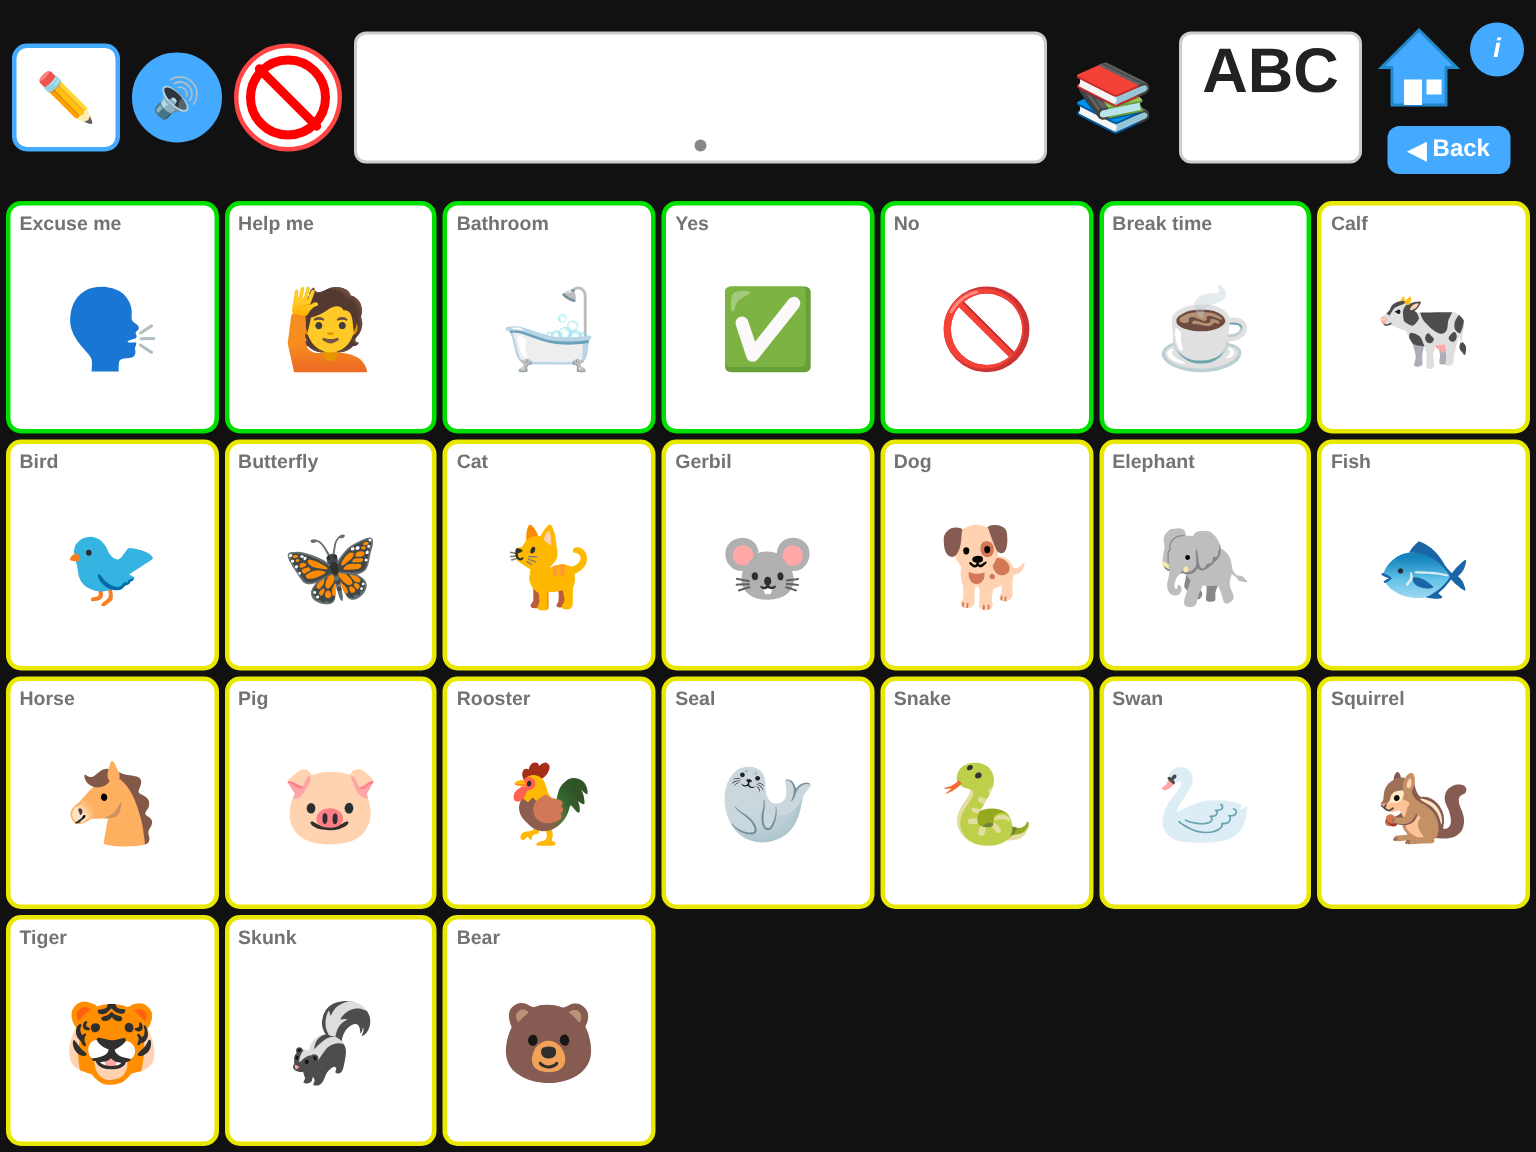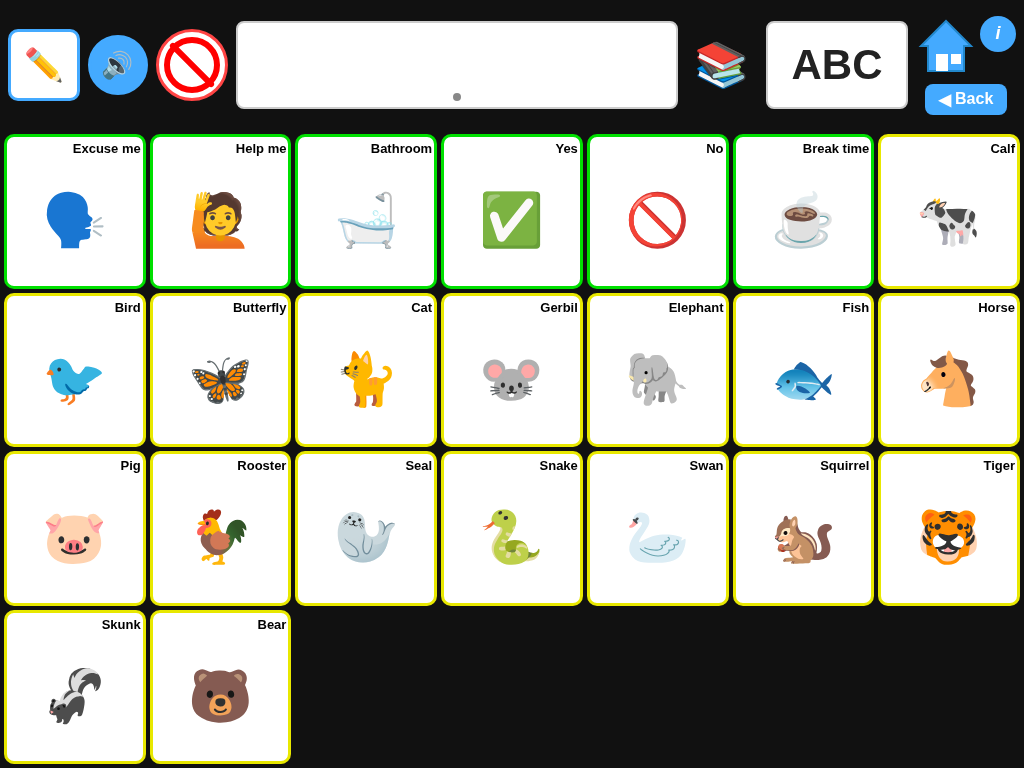--- a/index.html
+++ b/index.html
@@ -58,26 +58,26 @@
     .books-btn {
       width: 72px; height: 72px;
       border: none;
       background: transparent;
       display: flex;
       align-items: center;
       justify-content: center;
       cursor: pointer;
     }
     .abc-display {
-      width: 142px; height: 88px;
+      width: 122px; height: 88px;
       background: white;
       border-radius: 8px;
       border: 2px solid #ccc;
       display: flex;
-      align-items: center;
+      align-items: flex-start;
       justify-content: center;
       font-size: 42px;
       font-weight: bold;
       color: #222;
     }
     .info-btn {
       width: 36px; height: 36px;
       background: #4af;
       border-radius: 50%;
       border: none;
@@ -131,22 +131,22 @@
       cursor: pointer;
       overflow: hidden;
       position: relative;
     }
     .card.green-border {
       border-color: #00e000;
     }
     .card-label {
       font-size: 13px;
       font-weight: bold;
-      color: #000000;
-      text-align: right;
+      color: #737373;
+      text-align: left;
       width: 100%;
       padding-left: 4px;
       line-height: 1.2;
       flex-shrink: 0;
     }
     .card-img {
       flex: 1;
       display: flex;
       align-items: center;
       justify-content: center;
@@ -297,20 +297,26 @@
     <span class="card-emoji">🐈</span>
   </div>
     </div>
     <div class="card">
       <div class="card-label">Gerbil</div>
       <div class="card-img">
     <span class="card-emoji">🐭</span>
   </div>
     </div>
     <div class="card">
+      <div class="card-label">Dog</div>
+      <div class="card-img">
+    <span class="card-emoji">🐕</span>
+  </div>
+    </div>
+    <div class="card">
       <div class="card-label">Elephant</div>
       <div class="card-img">
     <span class="card-emoji">🐘</span>
   </div>
     </div>
     <div class="card">
       <div class="card-label">Fish</div>
       <div class="card-img">
     <span class="card-emoji">🐟</span>
   </div>

